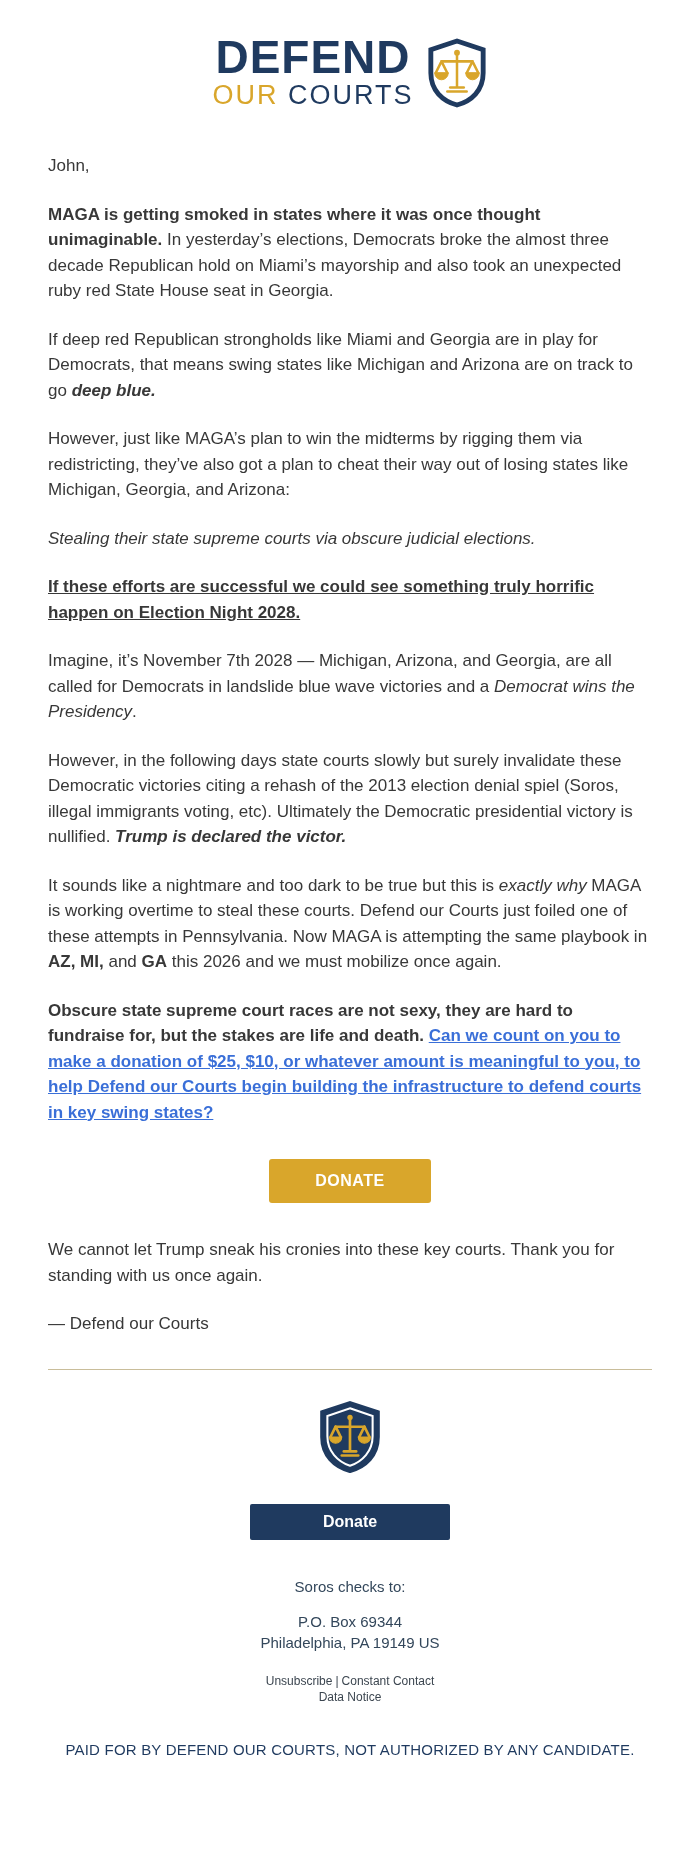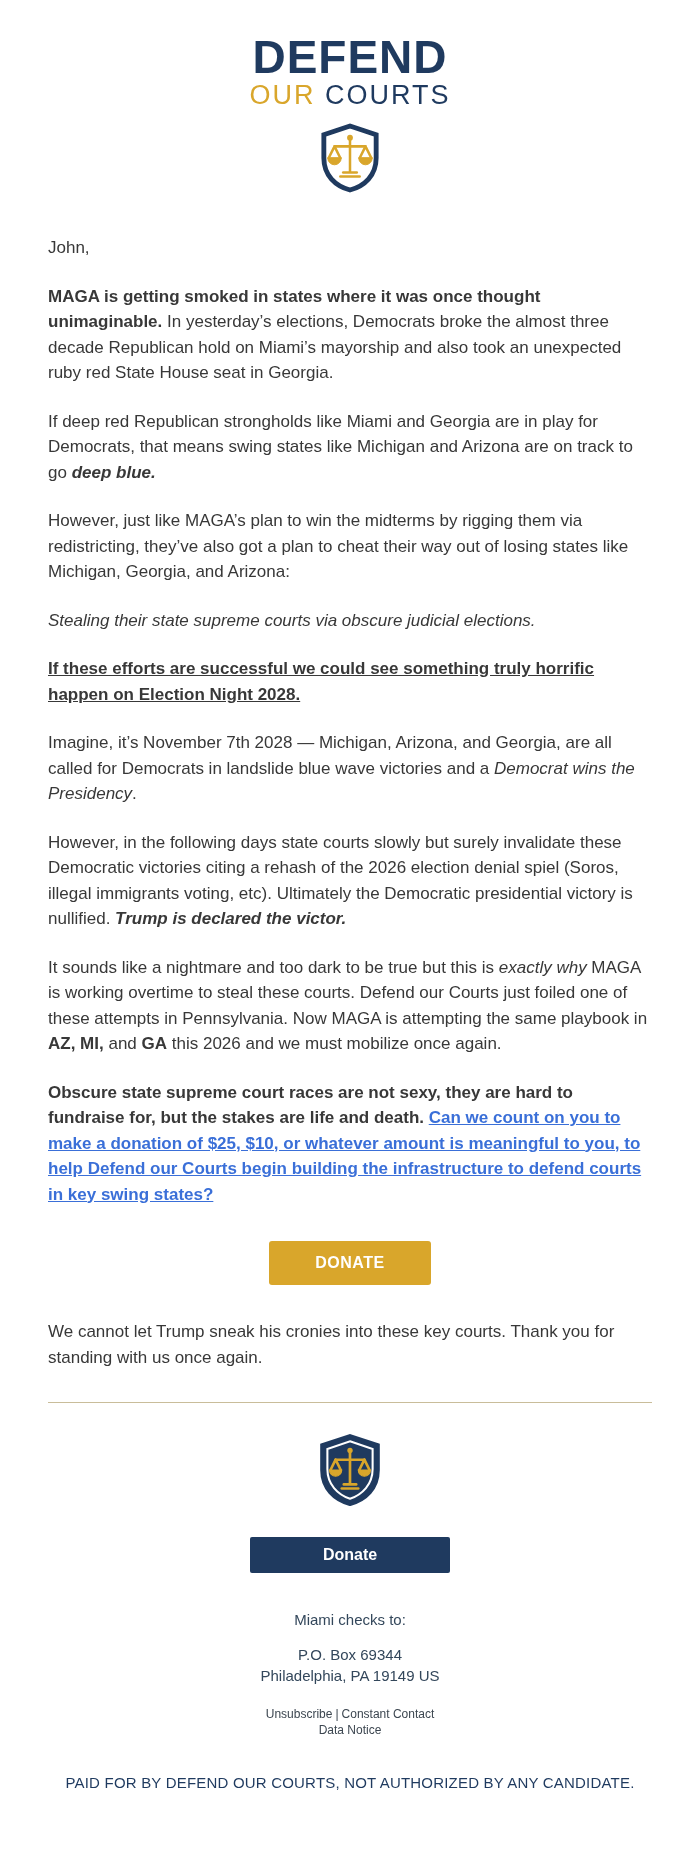--- a/index.html
+++ b/index.html
@@ -12,21 +12,21 @@
   *{box-sizing:border-box;}
   html,body{margin:0;padding:0;background:#ffffff;}
   body{
     width:700px;margin:0 auto;
     font-family:"Liberation Sans", sans-serif;
     color:var(--text);
   }
   .email{width:700px;padding-top:34px;}
 
   
-  .logo{display:flex;justify-content:center;align-items:center;gap:12px;margin-bottom:42px;flex-direction:column;}
+  .logo{display:flex;justify-content:center;align-items:center;gap:12px;margin-bottom:42px;}
   .logo-text{text-align:center;}
   .logo-l1{font-size:46px;font-weight:bold;letter-spacing:1px;color:var(--navy);line-height:1;}
   .logo-l2{font-size:27px;font-weight:normal;letter-spacing:2px;line-height:1.15;color:var(--navy);}
   .logo-l2 .gold{color:var(--gold);}
   .shield-svg{display:block;}
   .shield-svg.hdr{width:62px;height:70px;}
   .shield-svg.ftr{width:66px;height:74px;}
   .hdr .sh-body{fill:#ffffff;stroke:var(--navy);stroke-width:5;}
   .ftr .sh-body{fill:var(--navy);stroke:var(--navy);stroke-width:4;}
   .ftr .sh-inner{fill:none;stroke:#ffffff;stroke-width:2;}
@@ -97,29 +97,30 @@
 
   <main>
     <p class="para">John,</p>
     <div id="paras-main">
         <p class="para"><span class="st-b">MAGA is getting smoked in states where it was once thought unimaginable.</span><span class=""> In yesterday’s elections, Democrats broke the almost three decade Republican hold on Miami’s mayorship and also took an unexpected ruby red State House seat in Georgia.</span></p>
         <p class="para"><span class="">If deep red Republican strongholds like Miami and Georgia are in play for Democrats, that means swing states like Michigan and Arizona are on track to go </span><span class="st-b st-i">deep blue.</span></p>
         <p class="para"><span class="">However, just like MAGA’s plan to win the midterms by rigging them via redistricting, they’ve also got a plan to cheat their way out of losing states like Michigan, Georgia, and Arizona:</span></p>
         <p class="para"><span class="st-i">Stealing their state supreme courts via obscure judicial elections.</span></p>
         <p class="para"><span class="st-b st-u">If these efforts are successful we could see something truly horrific happen on Election Night 2028.</span></p>
         <p class="para"><span class="">Imagine, it’s November 7th 2028 — Michigan, Arizona, and Georgia, are all called for Democrats in landslide blue wave victories and a </span><span class="st-i">Democrat wins the Presidency</span><span class="">.</span></p>
-        <p class="para"><span class="">However, in the following days state courts slowly but surely invalidate these Democratic victories citing a rehash of the 2026 election denial spiel (Soros, illegal immigrants voting, etc). Ultimately the Democratic presidential victory is nullified. </span><span class="st-b st-i">Trump is declared the victor.</span></p>
+        <p class="para"><span class="">However, in the following days state courts slowly but surely invalidate these Democratic victories citing a rehash of the 2013 election denial spiel (Soros, illegal immigrants voting, etc). Ultimately the Democratic presidential victory is nullified. </span><span class="st-b st-i">Trump is declared the victor.</span></p>
         <p class="para"><span class="">It sounds like a nightmare and too dark to be true but this is </span><span class="st-i">exactly why</span><span class=""> MAGA is working overtime to steal these courts. Defend our Courts just foiled one of these attempts in Pennsylvania. Now MAGA is attempting the same playbook in </span><span class="st-b">AZ, MI,</span><span class=""> and </span><span class="st-b">GA</span><span class=""> this 2026 and we must mobilize once again.</span></p>
         <p class="para"><span class="st-b">Obscure state supreme court races are not sexy, they are hard to fundraise for, but the stakes are life and death. </span><a class="st-b st-u link">Can we count on you to make a donation of $25, $10, or whatever amount is meaningful to you, to help Defend our Courts begin building the infrastructure to defend courts in key swing states?</a></p>
       </div>
 
     <a class="btn-gold">DONATE</a>
 
     <div id="paras-closing">
         <p class="para"><span class="">We cannot let Trump sneak his cronies into these key courts. Thank you for standing with us once again.</span></p>
+        <p class="para"><span class="">— Defend our Courts</span></p>
       </div>
   </main>
 
   <hr class="divider">
 
   <footer>
     <div class="ftr-shield-wrap">
       <svg class="shield-svg ftr" viewBox="0 0 64 72" aria-hidden="true">
         <path class="sh-body" d="M32 3 L59 12 V36 C59 54 47 65 32 69 C17 65 5 54 5 36 V12 Z"></path>
         <path class="sh-inner" d="M32 8 L54 15.5 V35 C54 50 44 60 32 64 C20 60 10 50 10 35 V15.5 Z"></path>
@@ -132,21 +133,21 @@
           <path d="M46 26 L41 36 M46 26 L51 36"></path>
           <path class="pan" d="M40 36 A6 6 0 0 0 52 36 Z"></path>
           <path d="M26 50 H38"></path>
           <path d="M24 54 H40"></path>
         </g>
       </svg>
     </div>
 
     <a class="btn-navy">Donate</a>
 
-    <p class="mail-checks">Miami checks to:</p>
+    <p class="mail-checks">Soros checks to:</p>
 
     <div class="address">
       <div>P.O. Box 69344</div>
       <div>Philadelphia, PA 19149 US</div>
     </div>
 
     <div class="small-links">
       <div>
         <a>Unsubscribe</a><span class="sep">|</span><a>Constant Contact</a>
       </div>

